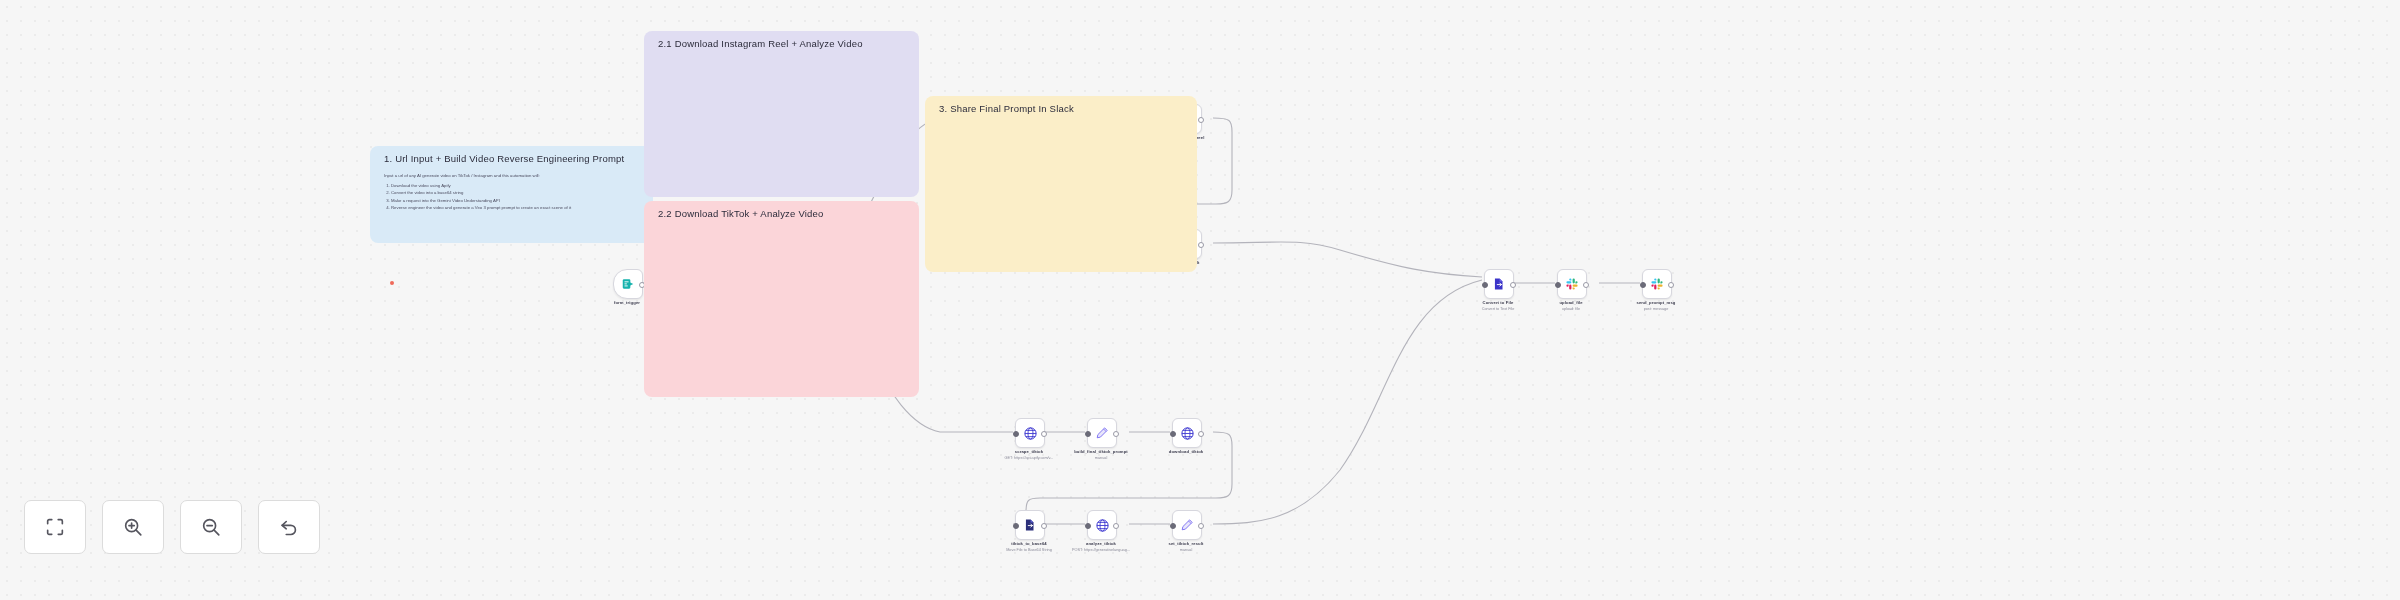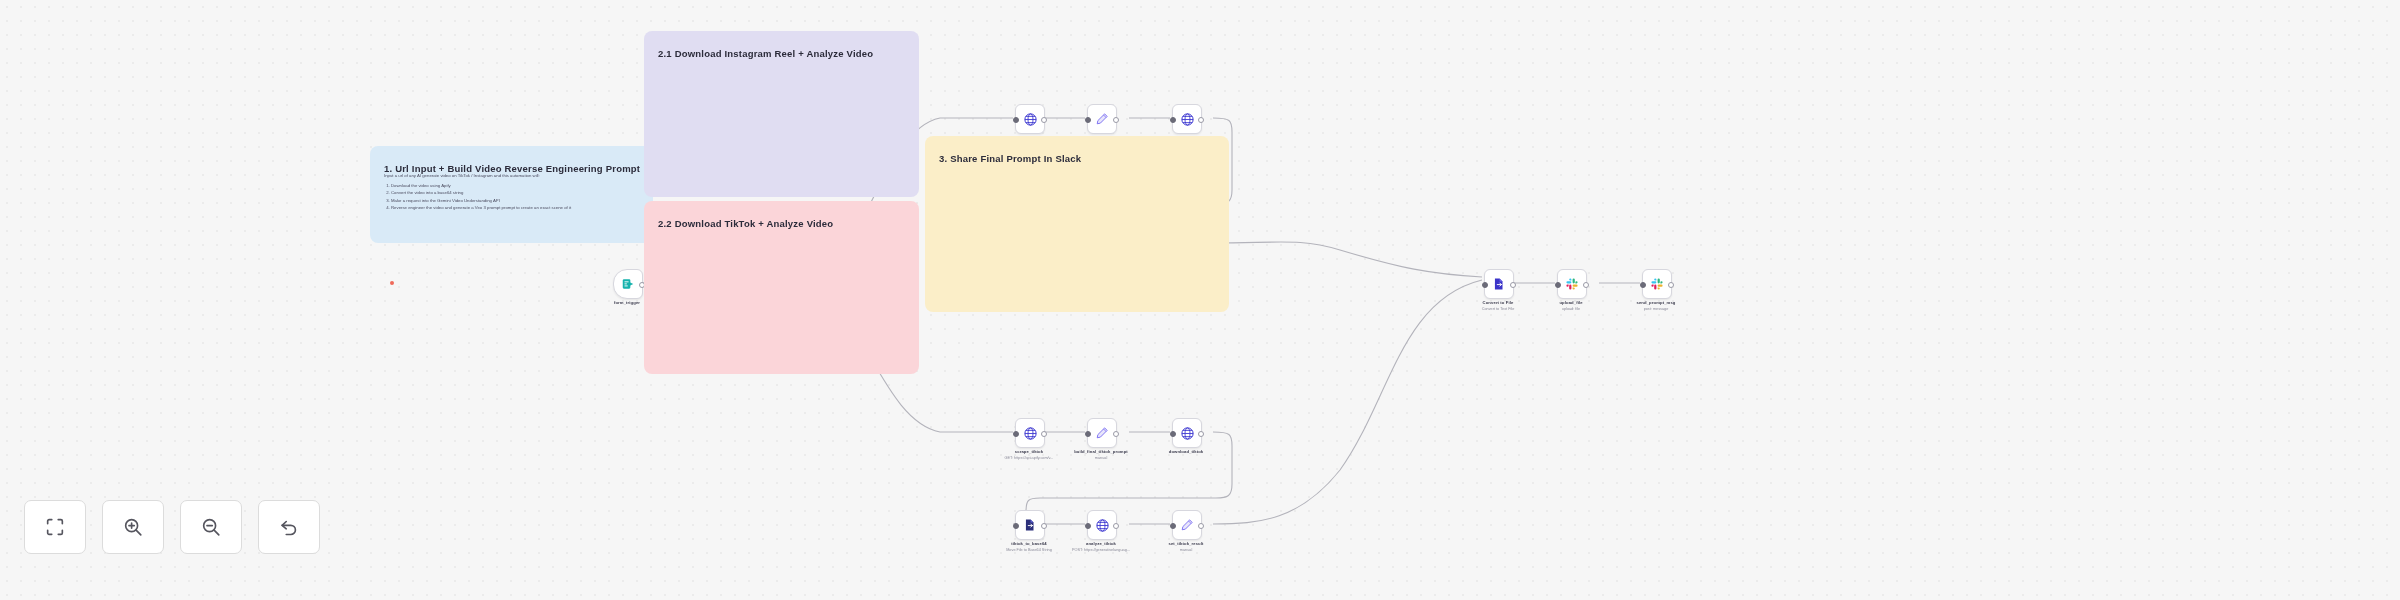--- a/index.html
+++ b/index.html
@@ -15,30 +15,30 @@
     position:absolute;inset:0;
     background-color:#f6f6f6;
     background-image:radial-gradient(rgba(0,0,0,0.045) 1px, transparent 1px);
     background-size:14px 14px;
   }
   #edges{position:absolute;left:0;top:0;width:2400px;height:600px;pointer-events:none;}
 
   
   .panel{position:absolute;border-radius:8px;}
   .panel .panel-title{
-    position:absolute;left:14px;top:17px;
-    font-weight:bold;letter-spacing:.2px;white-space:nowrap;
+    position:absolute;left:14px;top:7px;
+    font-weight:normal;letter-spacing:.2px;white-space:nowrap;
   }
   #panel-1{left:370px;top:146px;width:283px;height:97px;background:#d9eaf7;}
   #panel-1 .panel-title{font-size:9.5px;color:#2b2b3a;}
   #panel-2-1{left:644px;top:31px;width:275px;height:166px;background:#e0ddf2;}
   #panel-2-1 .panel-title{font-size:9.5px;color:#2b2b3a;}
-  #panel-2-2{left:644px;top:201px;width:275px;height:173px;background:#fbd5d9;}
+  #panel-2-2{left:644px;top:201px;width:275px;height:196px;background:#fbd5d9;}
   #panel-2-2 .panel-title{font-size:9.5px;color:#2b2b3a;}
-  #panel-3{left:925px;top:96px;width:304px;height:176px;background:#fbeec8;margin-top:40px;}
+  #panel-3{left:925px;top:96px;width:272px;height:176px;background:#fbeec8;}
   #panel-3 .panel-title{font-size:9.5px;color:#2b2b3a;}
 
   
   .desc{
     position:absolute;left:14px;top:26px;width:250px;
     font-size:4.3px;line-height:1.75;color:#4a4a5e;
   }
   .desc .lead{margin-bottom:2px;}
   .desc ol{margin:0;padding-left:7px;}
   .desc li{margin:0;}

